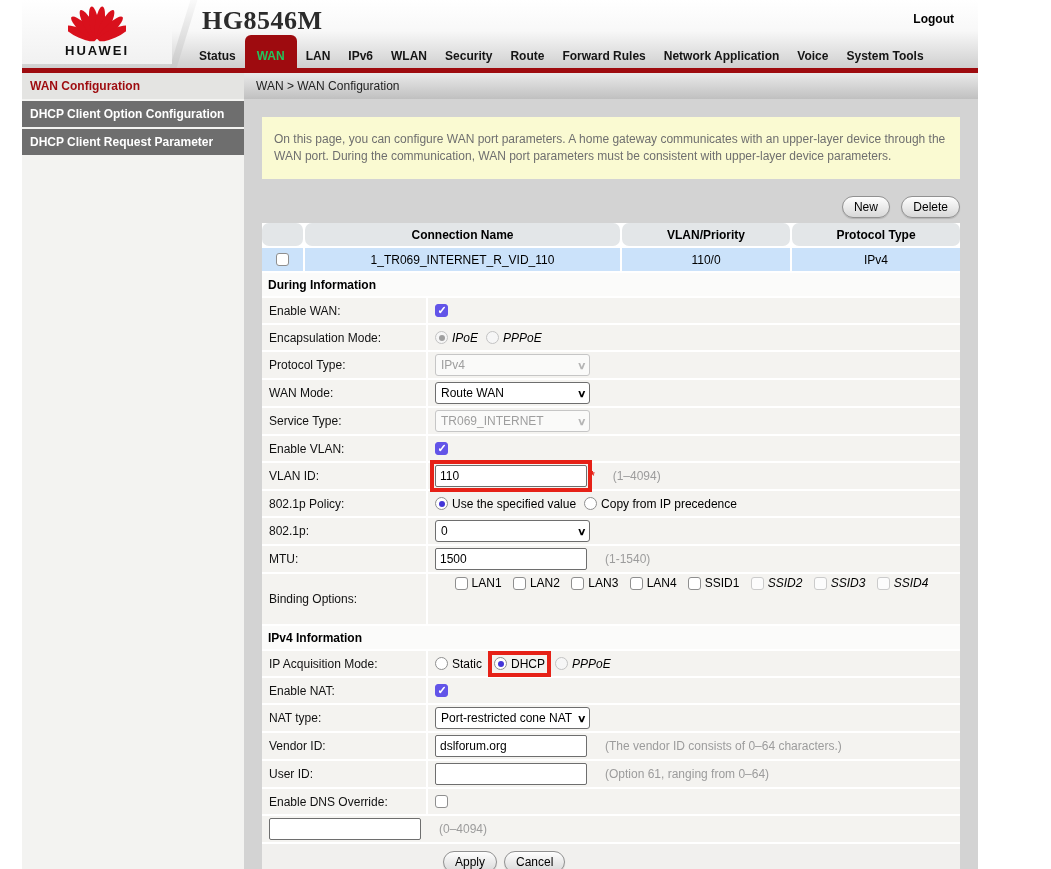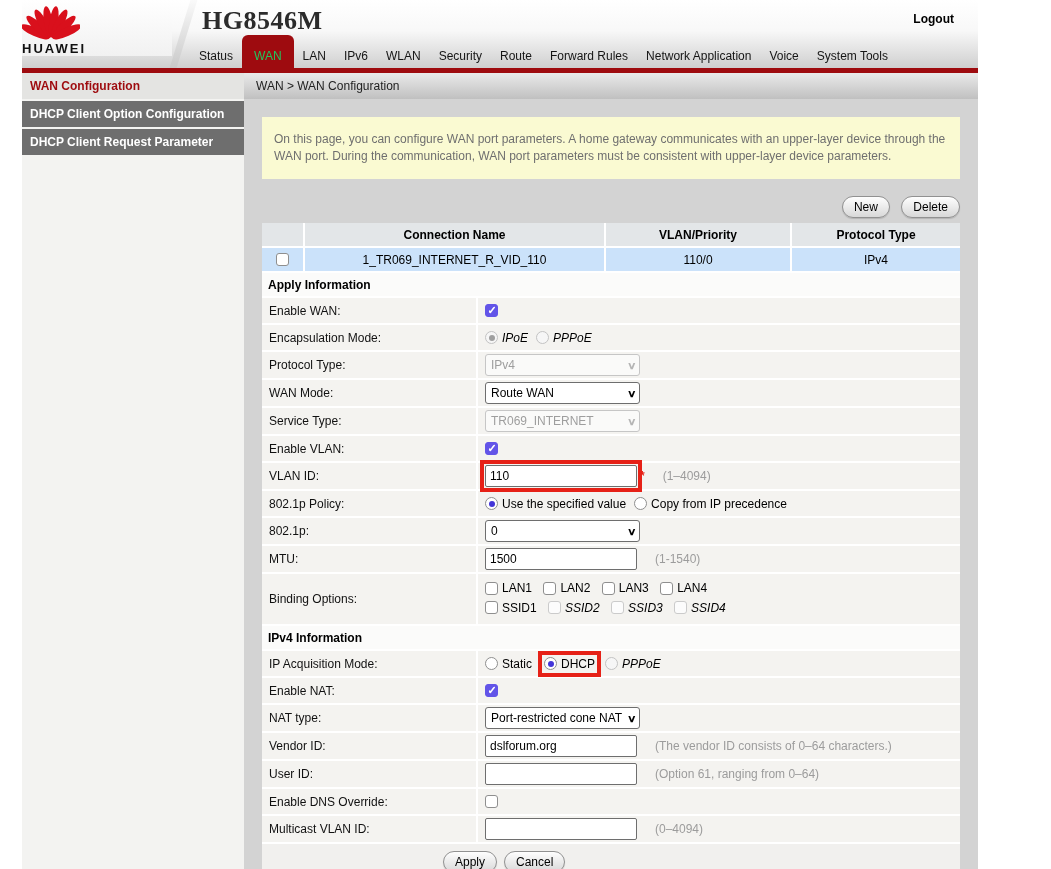--- a/index.html
+++ b/index.html
@@ -3,31 +3,31 @@
 <meta charset="utf-8">
 <style>
   * { box-sizing: border-box; }
   html,body { margin:0; padding:0; background:#fff; width:1051px; height:869px; overflow:hidden;
     font-family:"Liberation Sans", sans-serif; font-size:12px; color:#000; }
   .page { position:relative; margin-left:22px; width:1016px; }
 
   
   .header { position:relative; width:956px; height:68px;
     background:linear-gradient(180deg,#ffffff 0%,#f8f8f8 45%,#cfcfcf 100%); }
-  .logo-block { position:absolute; left:0; top:0; width:150px; height:56px; z-index:3;
+  .logo-block { position:absolute; left:0; top:0; width:150px; height:64px; z-index:3;
     background:linear-gradient(180deg,#ffffff 0%,#f1f1f1 100%);
-    display:flex; flex-direction:column; align-items:flex-start; justify-content:flex-start; padding-top:2px; }
+    display:flex; flex-direction:column; align-items:center; justify-content:flex-start; padding-top:2px; }
   .brand-text { font-weight:bold; font-size:13px; letter-spacing:2px; color:#111; margin-top:1px; }
   .slash { position:absolute; left:158px; top:0; height:68px; width:7px;
     background:linear-gradient(180deg,#fafafa,#c9c9c9); transform:skewX(-17deg); z-index:2; }
   .title { position:absolute; left:180px; top:6px; font-family:"Liberation Serif", serif;
     font-weight:bold; font-size:26px; color:#2b2b2b; letter-spacing:0.5px; z-index:3; }
   .logout { position:absolute; right:24px; top:12px; font-weight:bold; font-size:12px; color:#000; cursor:pointer; z-index:3; }
   .nav { position:absolute; left:168px; bottom:0; display:flex; align-items:flex-end; z-index:3; }
-  .tab { padding:6px 9px 5px 9px; font-weight:normal; font-size:12px; color:#151515; white-space:nowrap; cursor:pointer; }
+  .tab { padding:6px 9px 5px 9px; font-weight:bold; font-size:12px; color:#151515; white-space:nowrap; cursor:pointer; }
   .tab.active { background:#9e0b0f; color:#22c55e; border-radius:6px 6px 0 0; padding:14px 12px 5px 12px; }
   .redbar { width:956px; height:5px; background:#9e0b0f; }
 
   
   .layout { display:flex; width:956px; min-height:747px; align-items:stretch; }
   .sidebar { width:222px; background:#f3f3f1; }
   .side-item { padding:6px 8px; margin-bottom:2px; font-weight:bold; font-size:12px;
     background:#6e6e6e; color:#fff; cursor:pointer; }
   .side-item.active { background:#e4e4e2; color:#9e0b0f; }
   .main { width:734px; background:#d3d3d3; display:flex; flex-direction:column; }
@@ -39,29 +39,29 @@
   .toolbar { text-align:right; margin-bottom:5px; }
   .btn { display:inline-block; padding:3px 11px; border:1px solid #919191; border-radius:11px;
     background:linear-gradient(180deg,#fefefe,#d8d8d8); font-size:12px; color:#000; cursor:pointer;
     box-shadow:0 1px 1px rgba(0,0,0,0.15); }
   .toolbar .btn { margin-left:8px; }
 
   
   .tbl { background:#fff; width:698px; padding-bottom:0; }
   .trow { display:flex; gap:2px; margin-bottom:2px; }
   .cell { display:flex; align-items:center; justify-content:center; min-height:23px; }
-  .c1 { width:41px; } .c2 { flex:1; } .c3 { width:184px; } .c4 { width:168px; }
-  .thead .cell { background:#e3e6e8; font-weight:bold; }
+  .c1 { width:41px; } .c2 { flex:1; } .c3 { width:168px; } .c4 { width:168px; }
+  .thead .cell { background:#e3e6e8; font-weight:bold;border-radius:7px; }
   .tdata .cell { background:#cbe2fa; }
 
   .sect { background:#fbfbfa; font-weight:bold; padding:5px 0 4px 6px; margin-bottom:2px; }
   .frow { display:flex; gap:2px; margin-bottom:2px; min-height:25px; }
-  .lbl { width:214px; background:#f4f3f0; display:flex; align-items:center; padding-left:7px; color:#111; }
+  .lbl { width:164px; background:#f4f3f0; display:flex; align-items:center; padding-left:7px; color:#111; }
   .ctl { flex:1; background:#f4f3f0; display:flex; align-items:center; padding:2px 4px 2px 7px; flex-wrap:wrap; }
-  .ctl.col { flex-direction:column; align-items:flex-start; justify-content:center; gap:3px; }
+  .ctl.col { align-items:flex-start; justify-content:center; gap:3px; }
 
   .opt { display:inline-flex; align-items:center; gap:4px; margin-right:8px; cursor:pointer; }
   .opt.dis { cursor:default;font-style:italic; }
 
   
   .cb { position:relative; width:13px; height:13px; border:1px solid #8f8f8f; border-radius:3px; background:#fff;
     display:inline-block; flex:0 0 auto; cursor:pointer; }
   .cb.checked { background:#6254e8; border-color:#6254e8; }
   .cb.checked::after { content:"✓"; position:absolute; left:1.5px; top:-1.5px; color:#fff; font-size:11px; font-weight:bold; }
   .cb.dis { border-color:#cbcbcb; background:#fcfcfc; cursor:default; }
@@ -160,21 +160,21 @@
           </div>
           <div class="trow tdata">
             <div class="cell c1">
                 <span class="cb"></span>
               </div>
             <div class="cell c2">1_TR069_INTERNET_R_VID_110</div>
             <div class="cell c3">110/0</div>
             <div class="cell c4">IPv4</div>
           </div>
 
-          <div class="sect">Apply Information</div>
+          <div class="sect">During Information</div>
 
           <div class="frow">
             <div class="lbl">Enable WAN:</div>
             <div class="ctl">
                 <span class="cb checked"></span>
               </div>
           </div>
 
           <div class="frow">
             <div class="lbl">Encapsulation Mode:</div>
@@ -370,21 +370,20 @@
           </div>
 
           <div class="frow">
             <div class="lbl">Enable DNS Override:</div>
             <div class="ctl">
                 <span class="cb"></span>
               </div>
           </div>
 
           <div class="frow">
-            <div class="lbl">Multicast VLAN ID:</div>
             <div class="ctl">
               <input class="txt" value="" style="">
               <span class="hint">(0–4094)</span>
             </div>
           </div>
 
           <div class="actions">
             <span class="btn">Apply</span>
             <span class="btn">Cancel</span>
           </div>

